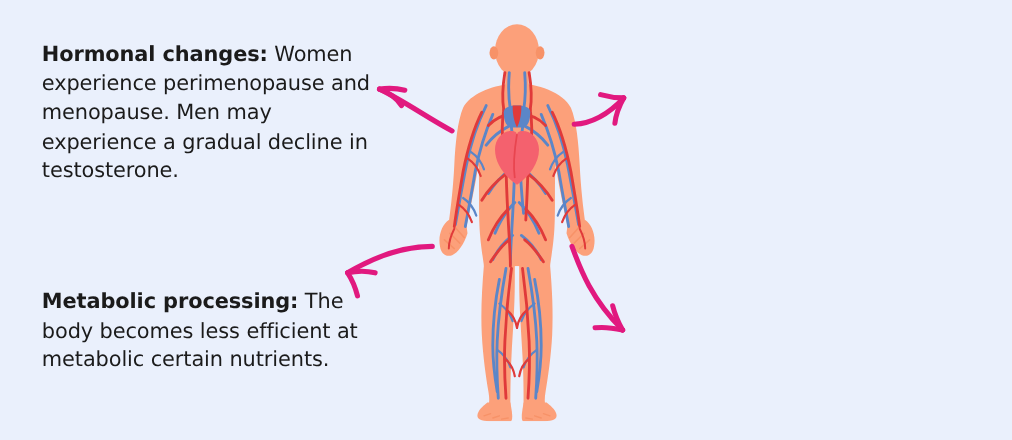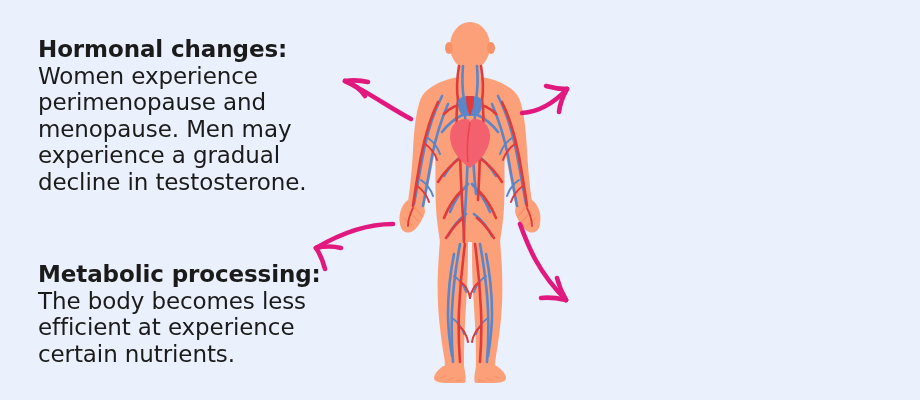--- a/index.html
+++ b/index.html
@@ -14,21 +14,21 @@
   }
   #infographic {
     position: relative;
     width: 920px;
     height: 400px;
     background: #eaf0fc;
   }
   .callout {
     position: absolute;
     color: #1b1b1b;
-    font-size: 23px;
+    font-size: 19px;
     line-height: 26.5px;
     letter-spacing: -0.1px;
   }
   .callout .lead {
     font-weight: bold;
   }
   #callout-hormonal  { left: 38px;  top: 36px;  width: 300px; }
   #callout-nutrient  { left: 38px;  top: 261px; width: 290px; }
   #callout-metabolic { left: 583px; top: 36px;  width: 260px; }
   #callout-muscle    { left: 583px; top: 286px; width: 300px; }
@@ -238,17 +238,17 @@
       </g>
     </g>
   </svg>
 
   <div class="callout" id="callout-hormonal">
     <span class="lead">Hormonal changes:</span><span> Women experience perimenopause and menopause. Men may experience a gradual decline in testosterone.</span>
   </div>
 
 
   <div class="callout" id="callout-nutrient">
-    <span class="lead">Metabolic processing:</span><span> The body becomes less efficient at experience certain nutrients.</span>
+    <span class="lead">Metabolic processing:</span><span> The body becomes less efficient at metabolic certain nutrients.</span>
   </div>
 
 
 </div>
 
 </body></html>

